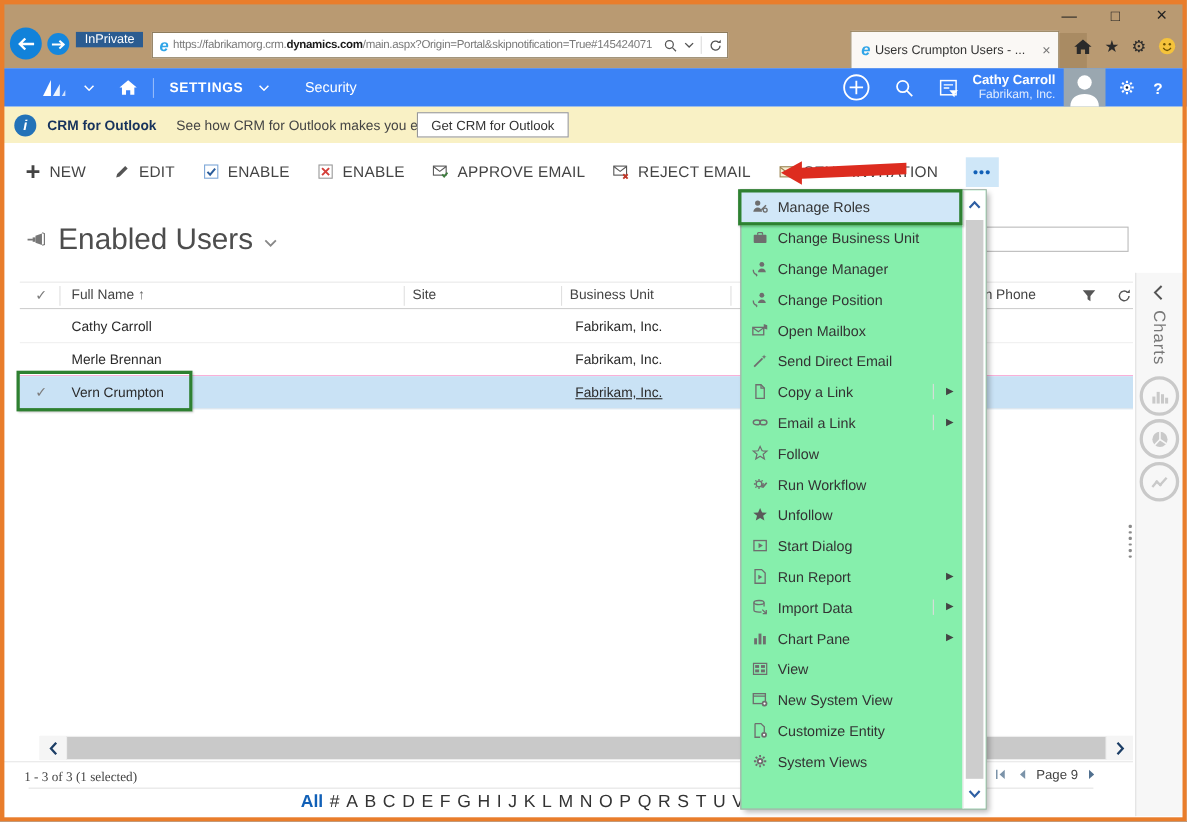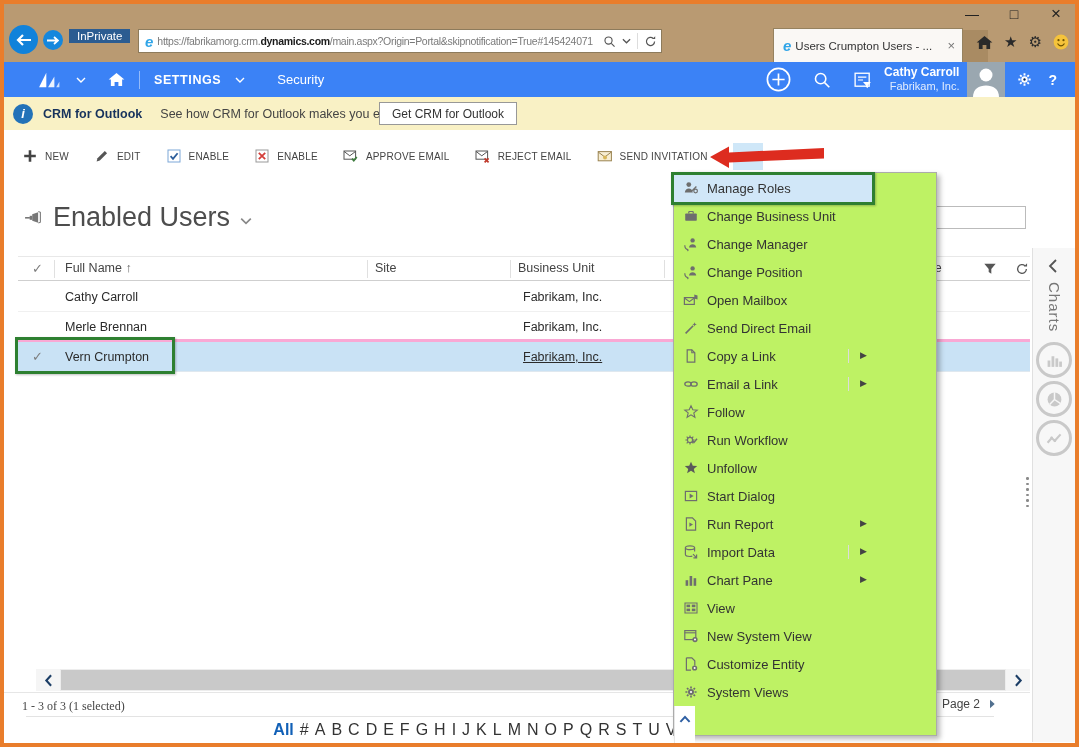--- a/index.html
+++ b/index.html
@@ -47,21 +47,21 @@
 
   
   .notify{position:absolute;left:0;top:97px;width:100%;height:33px;background:#f9f1c5;display:flex;align-items:center;}
   .info-ic{width:20px;height:20px;border-radius:50%;background:#2372b8;color:#fff;font-size:13px;font-weight:bold;font-style:italic;display:flex;align-items:center;justify-content:center;margin:0 10px 0 13px;}
   .notify-title{font-size:12.5px;font-weight:bold;color:#16325c;margin-right:18px;}
   .notify-msg{font-size:12.5px;color:#444;}
   .notify-btn{position:absolute;left:379px;top:5px;height:23px;padding:0 12px;background:#fff;border:1px solid #989898;font-size:12px;color:#333;display:flex;align-items:center;}
 
   
   .cmdbar{position:absolute;left:0;top:130px;width:100%;height:52px;background:#fff;display:flex;align-items:center;padding-left:22px;gap:25px;}
-  .cmd{display:flex;align-items:center;gap:7px;font-size:10px;color:#444;letter-spacing:.2px;white-space:nowrap;}
+  .cmd{display:flex;align-items:center;gap:7px;font-size:14px;color:#444;letter-spacing:.2px;white-space:nowrap;}
   .more-btn{width:30px;height:27px;background:#cfe7f8;display:flex;align-items:center;justify-content:center;color:#1160b7;font-weight:bold;letter-spacing:1px;font-size:13px;}
 
   
   .view-title{position:absolute;left:24px;top:202px;display:flex;align-items:center;gap:10px;color:#4a4a4a;}
   .view-title h1{margin:0;font-size:27px;font-weight:normal;color:#4d4d4d;}
   .searchbox{position:absolute;left:868px;top:206px;width:158px;height:23px;border:1px solid #bbb;background:#fff;display:flex;align-items:center;}
   .searchbox input{border:none;outline:none;flex:1;height:100%;font-size:12px;padding:0 5px;background:transparent;}
 
   
   .grid-header{position:absolute;left:18px;top:256px;width:1012px;height:25px;border-top:1px solid #e8e8e8;border-bottom:1px solid #cfcfcf;font-size:12.5px;color:#444;}
@@ -89,21 +89,21 @@
 
   
   .charts-panel{position:absolute;left:1032px;top:248px;width:43px;height:494px;background:#f7f7f7;border-left:1px solid #e0e0e0;z-index:10;}
   .cp-chev{margin:10px auto 8px;width:16px;height:16px;}
   .cp-label{writing-mode:vertical-rl;font-size:15px;color:#777;letter-spacing:1px;margin:2px auto 10px;}
   .cp-circle{width:36px;height:36px;border-radius:50%;border:3px solid #c9c9c9;margin:3px auto;display:flex;align-items:center;justify-content:center;}
   .drag-dots{position:absolute;left:1026px;top:477px;display:flex;flex-direction:column;gap:3px;z-index:11;}
   .drag-dots i{width:2.5px;height:2.5px;border-radius:50%;background:#8a8a8a;}
 
   
-  .menu{position:absolute;left:673px;top:172px;width:264px;height:564px;background:#bef264;border:1px solid #ababab;box-shadow:3px 3px 5px rgba(0,0,0,.28);z-index:40;display:flex;flex-direction:column;}
+  .menu{position:absolute;left:673px;top:172px;width:224px;height:564px;background:#86efac;border:1px solid #ababab;box-shadow:3px 3px 5px rgba(0,0,0,.28);z-index:40;display:flex;}
   .menu-items{width:201px;padding-top:1px;}
   .menu-item{height:28px;display:flex;align-items:center;gap:8px;padding-left:9px;font-size:13px;color:#333;position:relative;}
   .menu-item.hl{background:#d1e7f8;}
   .mi{width:16px;height:16px;flex:0 0 16px;}
   .sub-sep{position:absolute;right:26px;top:7px;width:1px;height:14px;background:#dcdcdc;}
   .sub-arrow{position:absolute;right:8px;top:8px;color:#444;font-size:9px;}
   .menu-scroll{width:21px;border-left:1px solid #e6e6e6;display:flex;flex-direction:column;background:#fff;}
   .ms-btn{height:26px;display:flex;align-items:center;justify-content:center;}
   .ms-thumb{flex:1;background:#cdcdcd;margin:1px 2px;}
 
@@ -325,21 +325,21 @@
     <svg class="abs" style="left:997px;top:5px;" width="14" height="14" viewBox="0 0 16 16">
         <path d="M13 8a5 5 0 1 1-1.5-3.6" stroke="#565656" stroke-width="1.5" fill="none"></path>
         <path d="M13.8 1.4v3.6h-3.6z" fill="#565656"></path>
       </svg>
   </div>
 
   <div class="grow" style="top:282px;border-bottom:1px solid #f0f0f0;">
     <span class="cell" style="left:47px;">Cathy Carroll</span>
     <span class="cell" style="left:505px;">Fabrikam, Inc.</span>
   </div>
-  <div class="grow" style="top:312px;border-bottom:3px solid #f9a8d4;">
+  <div class="grow" style="top:312px;border-bottom:1px solid #f9a8d4;">
     <span class="cell" style="left:47px;">Merle Brennan</span>
     <span class="cell" style="left:505px;">Fabrikam, Inc.</span>
   </div>
   <div class="grow sel" style="top:342px;border-bottom:1px solid #dfe8ef;">
     <span class="cell check" style="left:14px;top:7px;">✓</span>
     <span class="cell" style="left:47px;">Vern Crumpton</span>
     <span class="cell link-u" style="left:505px;">Fabrikam, Inc.</span>
   </div>
 
   <div class="green-box" style="left:15px;top:337px;width:160px;height:37px;"></div>
@@ -361,21 +361,21 @@
   <div class="statusbar">
     <span class="rec-text">1 - 3 of 3 (1 selected)</span>
     <span class="pager">
       <svg width="12" height="12" viewBox="0 0 14 14">
           <path d="M2.5 2v10" stroke="#7b93a9" stroke-width="1.6"></path>
           <path d="M11 2L5.5 7l5.5 5z" fill="#7b93a9"></path>
         </svg>
       <svg width="10" height="12" viewBox="0 0 10 14">
           <path d="M8.5 2L3 7l5.5 5z" fill="#7b93a9"></path>
         </svg>
-      <span>Page 2</span>
+      <span>Page 9</span>
       <svg width="10" height="12" viewBox="0 0 10 14">
           <path d="M1.5 2L7 7l-5.5 5z" fill="#51708f"></path>
         </svg>
     </span>
   </div>
 
   <div class="alphabet">
     <span class="alpha all">All</span>
     <span class="alpha">#</span>
     <span class="alpha">A</span>

